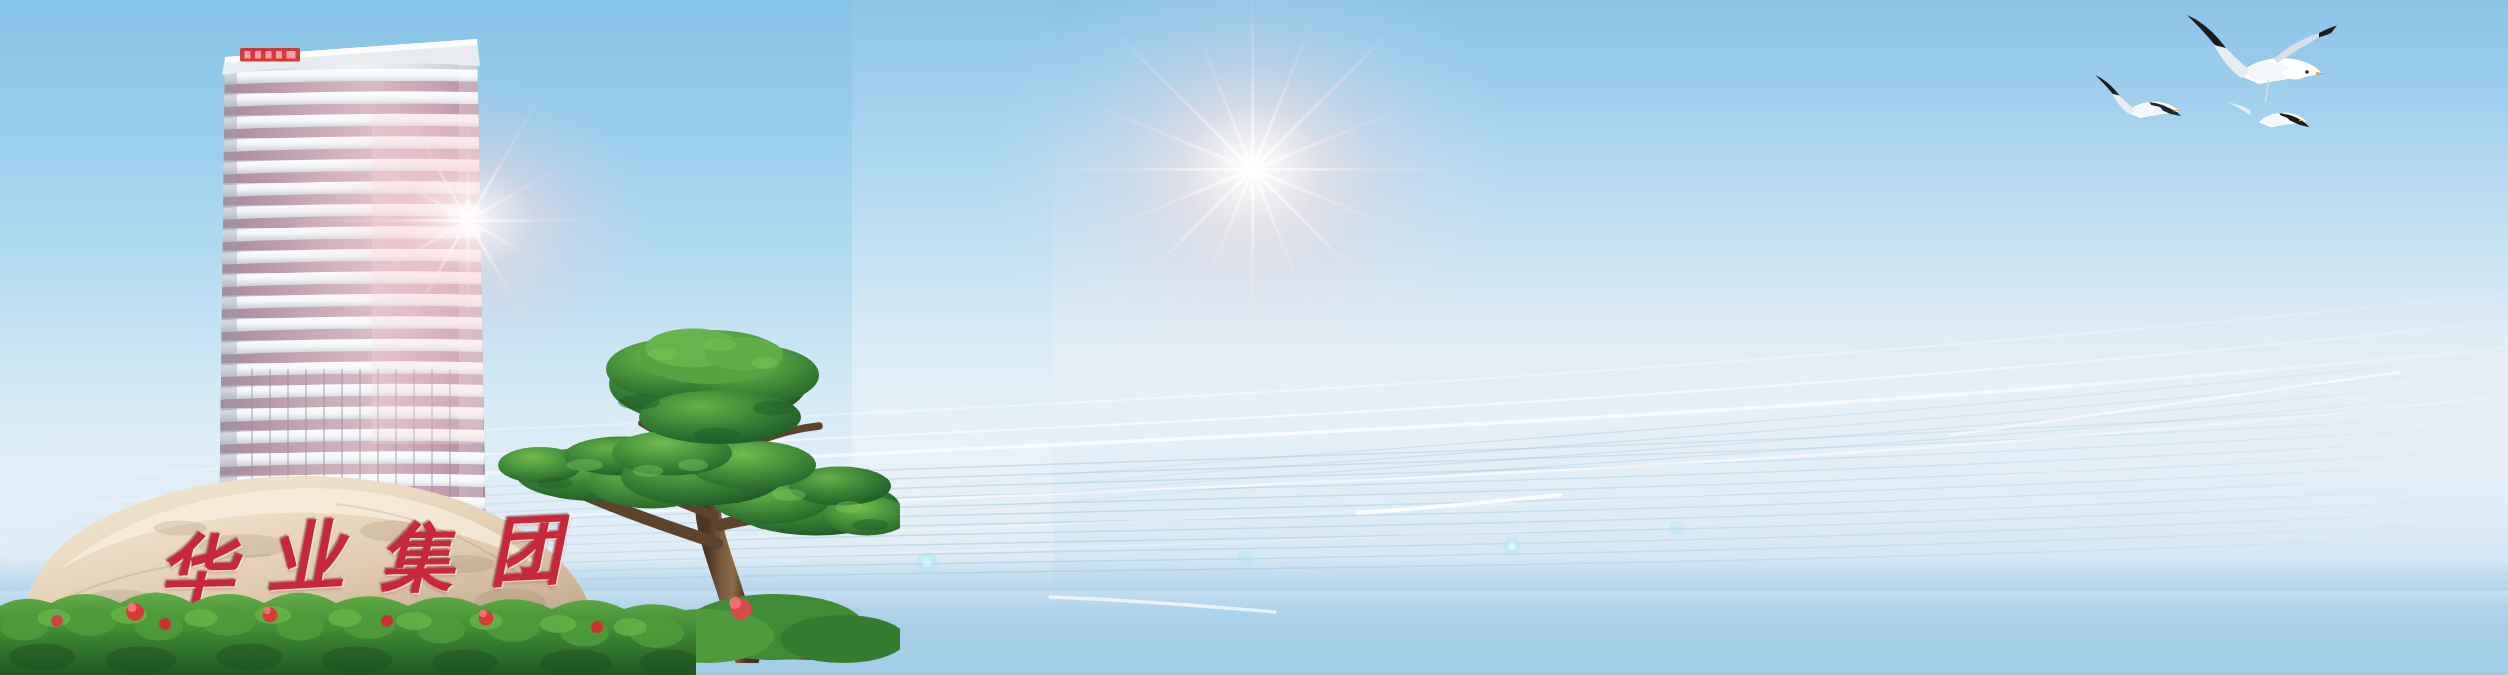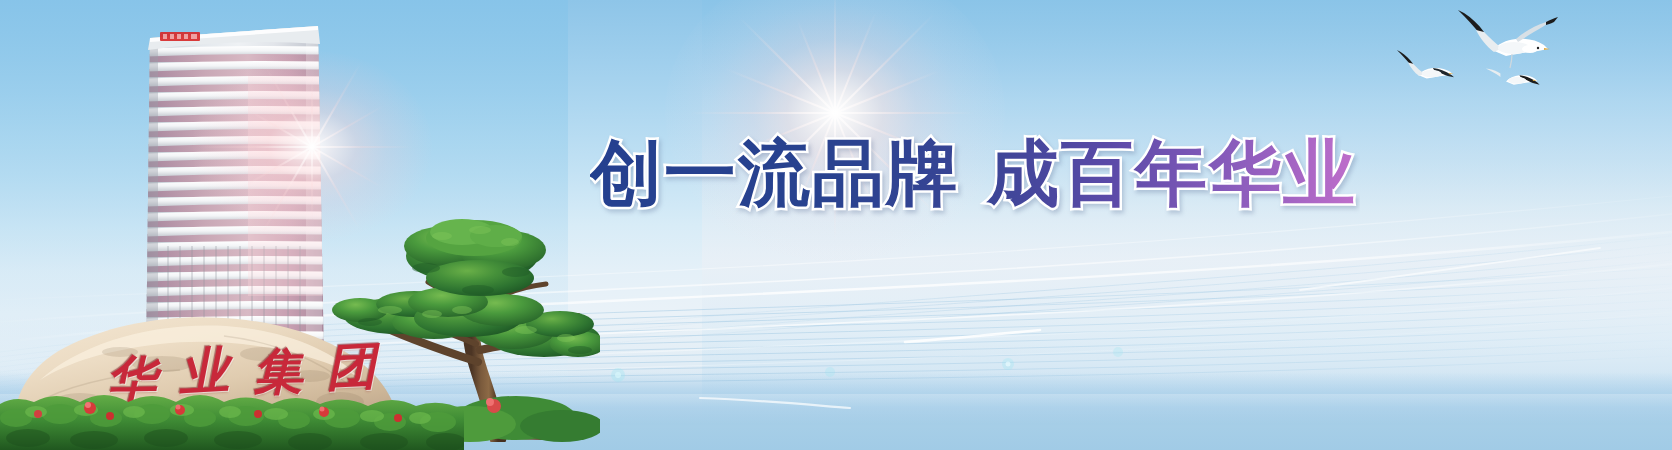--- a/index.html
+++ b/index.html
@@ -712,29 +712,14 @@
         <path d="M 0,24 C 6,18 14,14 24,13 C 34,12 44,14 52,19 L 56,23 L 46,25 C 36,26 24,28 14,30 Z" fill="#ffffff"></path>
         <path d="M -10,10 C -16,6 -22,4 -30,2 L -36,1 L -28,5 C -20,9 -14,13 -10,16 Z" fill="#e8edf0"></path>
         <path d="M 24,13 C 34,14 46,18 56,26 L 60,30 L 48,27 C 38,23 30,18 26,16 Z" fill="#1c1c1c"></path>
         <ellipse cx="20" cy="22" rx="16" ry="6" fill="#f4f7f9"></ellipse>
         <circle cx="42" cy="21" r="1.4" fill="#222"></circle>
         <path d="M 48,21 L 55,22 L 48,23 Z" fill="#e0a83c"></path>
       </g>
     </svg>
   </div>
 
-  <div class="slogan">
-    <svg class="slogan-svg" width="770" height="92" viewBox="0 0 770 92">
-      <defs>
-        <linearGradient id="sloganGrad" x1="0" y1="0" x2="1" y2="0">
-          <stop offset="0" stop-color="#25408f"></stop>
-          <stop offset="0.30" stop-color="#28428f"></stop>
-          <stop offset="0.52" stop-color="#3b4596"></stop>
-          <stop offset="0.68" stop-color="#5b4aa8"></stop>
-          <stop offset="0.84" stop-color="#8a5cbc"></stop>
-          <stop offset="1" stop-color="#c06ecb"></stop>
-        </linearGradient>
-      </defs>
-      <text id="slogan-text" x="0" y="70" font-family="'DejaVu Sans','Liberation Sans',sans-serif" font-size="72" font-weight="bold" letter-spacing="2" fill="url(#sloganGrad)" stroke="#ffffff" stroke-width="5" paint-order="stroke fill" style="filter: drop-shadow(2px 3px 2px rgba(90,110,150,0.30));">创一流品牌  成百年华业</text>
-    </svg>
-  </div>
 
 </div>
 
 </body></html>

